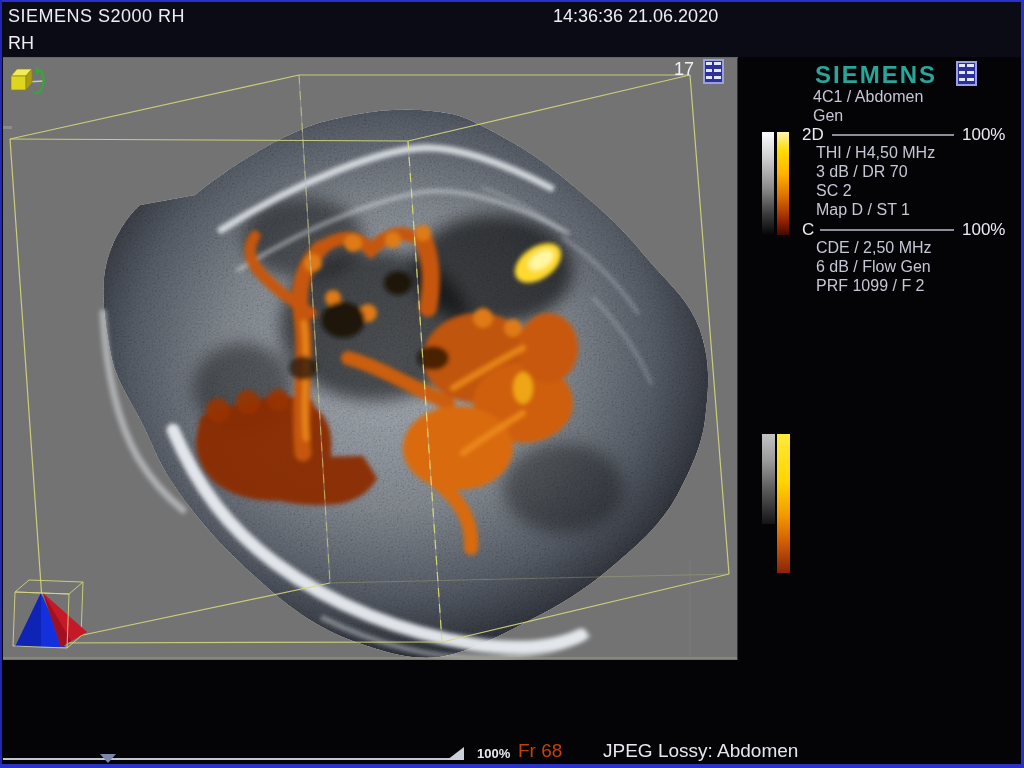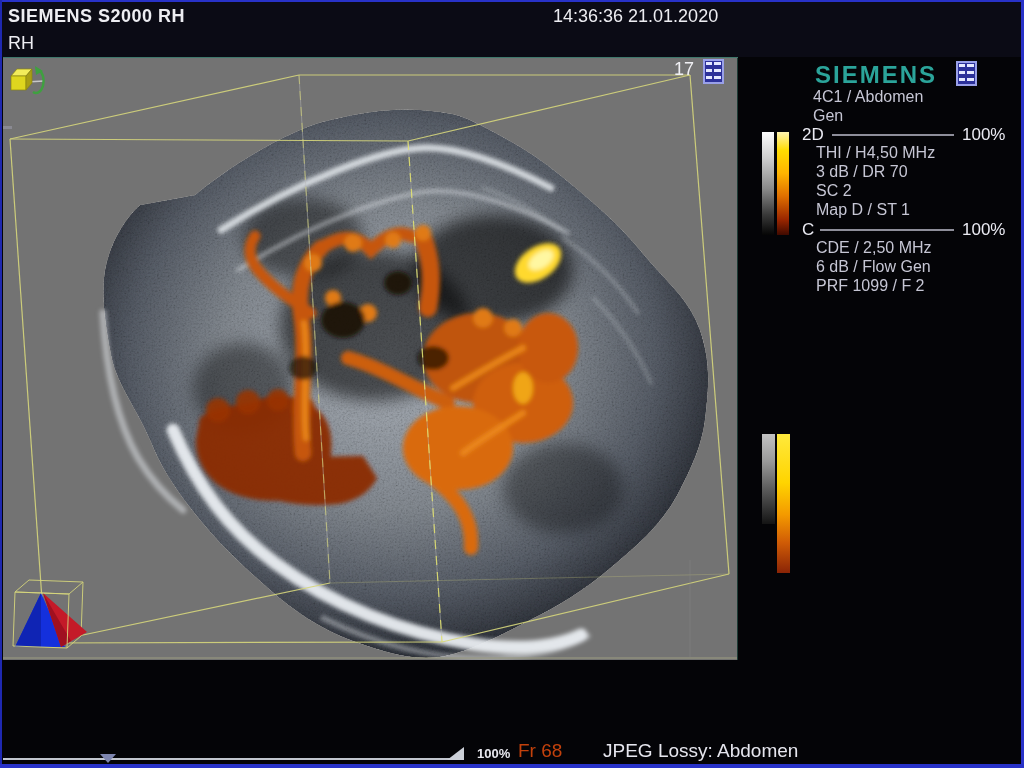--- a/index.html
+++ b/index.html
@@ -12,21 +12,21 @@
   }
   
   .edge{position:absolute;background:#2832c8;}
   .edge.top{left:0;top:0;width:1024px;height:2px;}
   .edge.left{left:0;top:0;width:2px;height:768px;background:#1e28b0;}
   .edge.right{right:0;top:0;width:3px;height:768px;}
   .edge.bottom{left:0;bottom:0;width:1024px;height:4px;}
 
   
   .topbar{position:absolute;left:2px;top:2px;width:1019px;height:55px;background:#0b0b15;}
-  .sysname{position:absolute;left:6px;top:4px;font-size:18px;letter-spacing:.5px;color:#ededf2;font-weight:bold;}
+  .sysname{position:absolute;left:6px;top:4px;font-size:18px;letter-spacing:.5px;color:#ededf2;}
   .datetime{position:absolute;left:551px;top:4px;font-size:18px;color:#ededf2;}
   .operator{position:absolute;left:6px;top:31px;font-size:18px;color:#ededf2;}
   .teal-sep{position:absolute;left:3px;top:57px;width:735px;height:1px;background:#40786c;}
 
   
   .image-area{position:absolute;left:3px;top:58px;width:735px;height:602px;background:#737373;overflow:hidden;border-right:1px solid #1d3b35;}
   .clip-number{position:absolute;left:671px;top:1px;font-size:18px;color:#f0f0f4;}
 
   
   .film-icon{position:absolute;width:21px;height:25px;background:#2c319a;border:2px solid #99a0e8;}
@@ -61,21 +61,21 @@
   .frame-label{position:absolute;left:518px;top:740px;font-size:19px;color:#c2410c;text-align:center;}
   .compression{position:absolute;left:603px;top:740px;font-size:19px;color:#e6e6ee;}
 </style>
 </head>
 <body>
 
 <div class="screen">
 
   <div class="topbar">
     <span class="sysname">SIEMENS S2000 RH</span>
-    <span class="datetime">14:36:36 21.01.2020</span>
+    <span class="datetime">14:36:36 21.06.2020</span>
     <span class="operator">RH</span>
   </div>
   <div class="teal-sep"></div>
 
   <div class="image-area">
     <svg width="735" height="602" viewBox="0 0 735 602">
       <defs>
         <radialGradient id="fanGrad" cx="0.48" cy="0.45" r="0.62">
           <stop offset="0" stop-color="#aab0b8"></stop>
           <stop offset="0.45" stop-color="#82888f"></stop>

